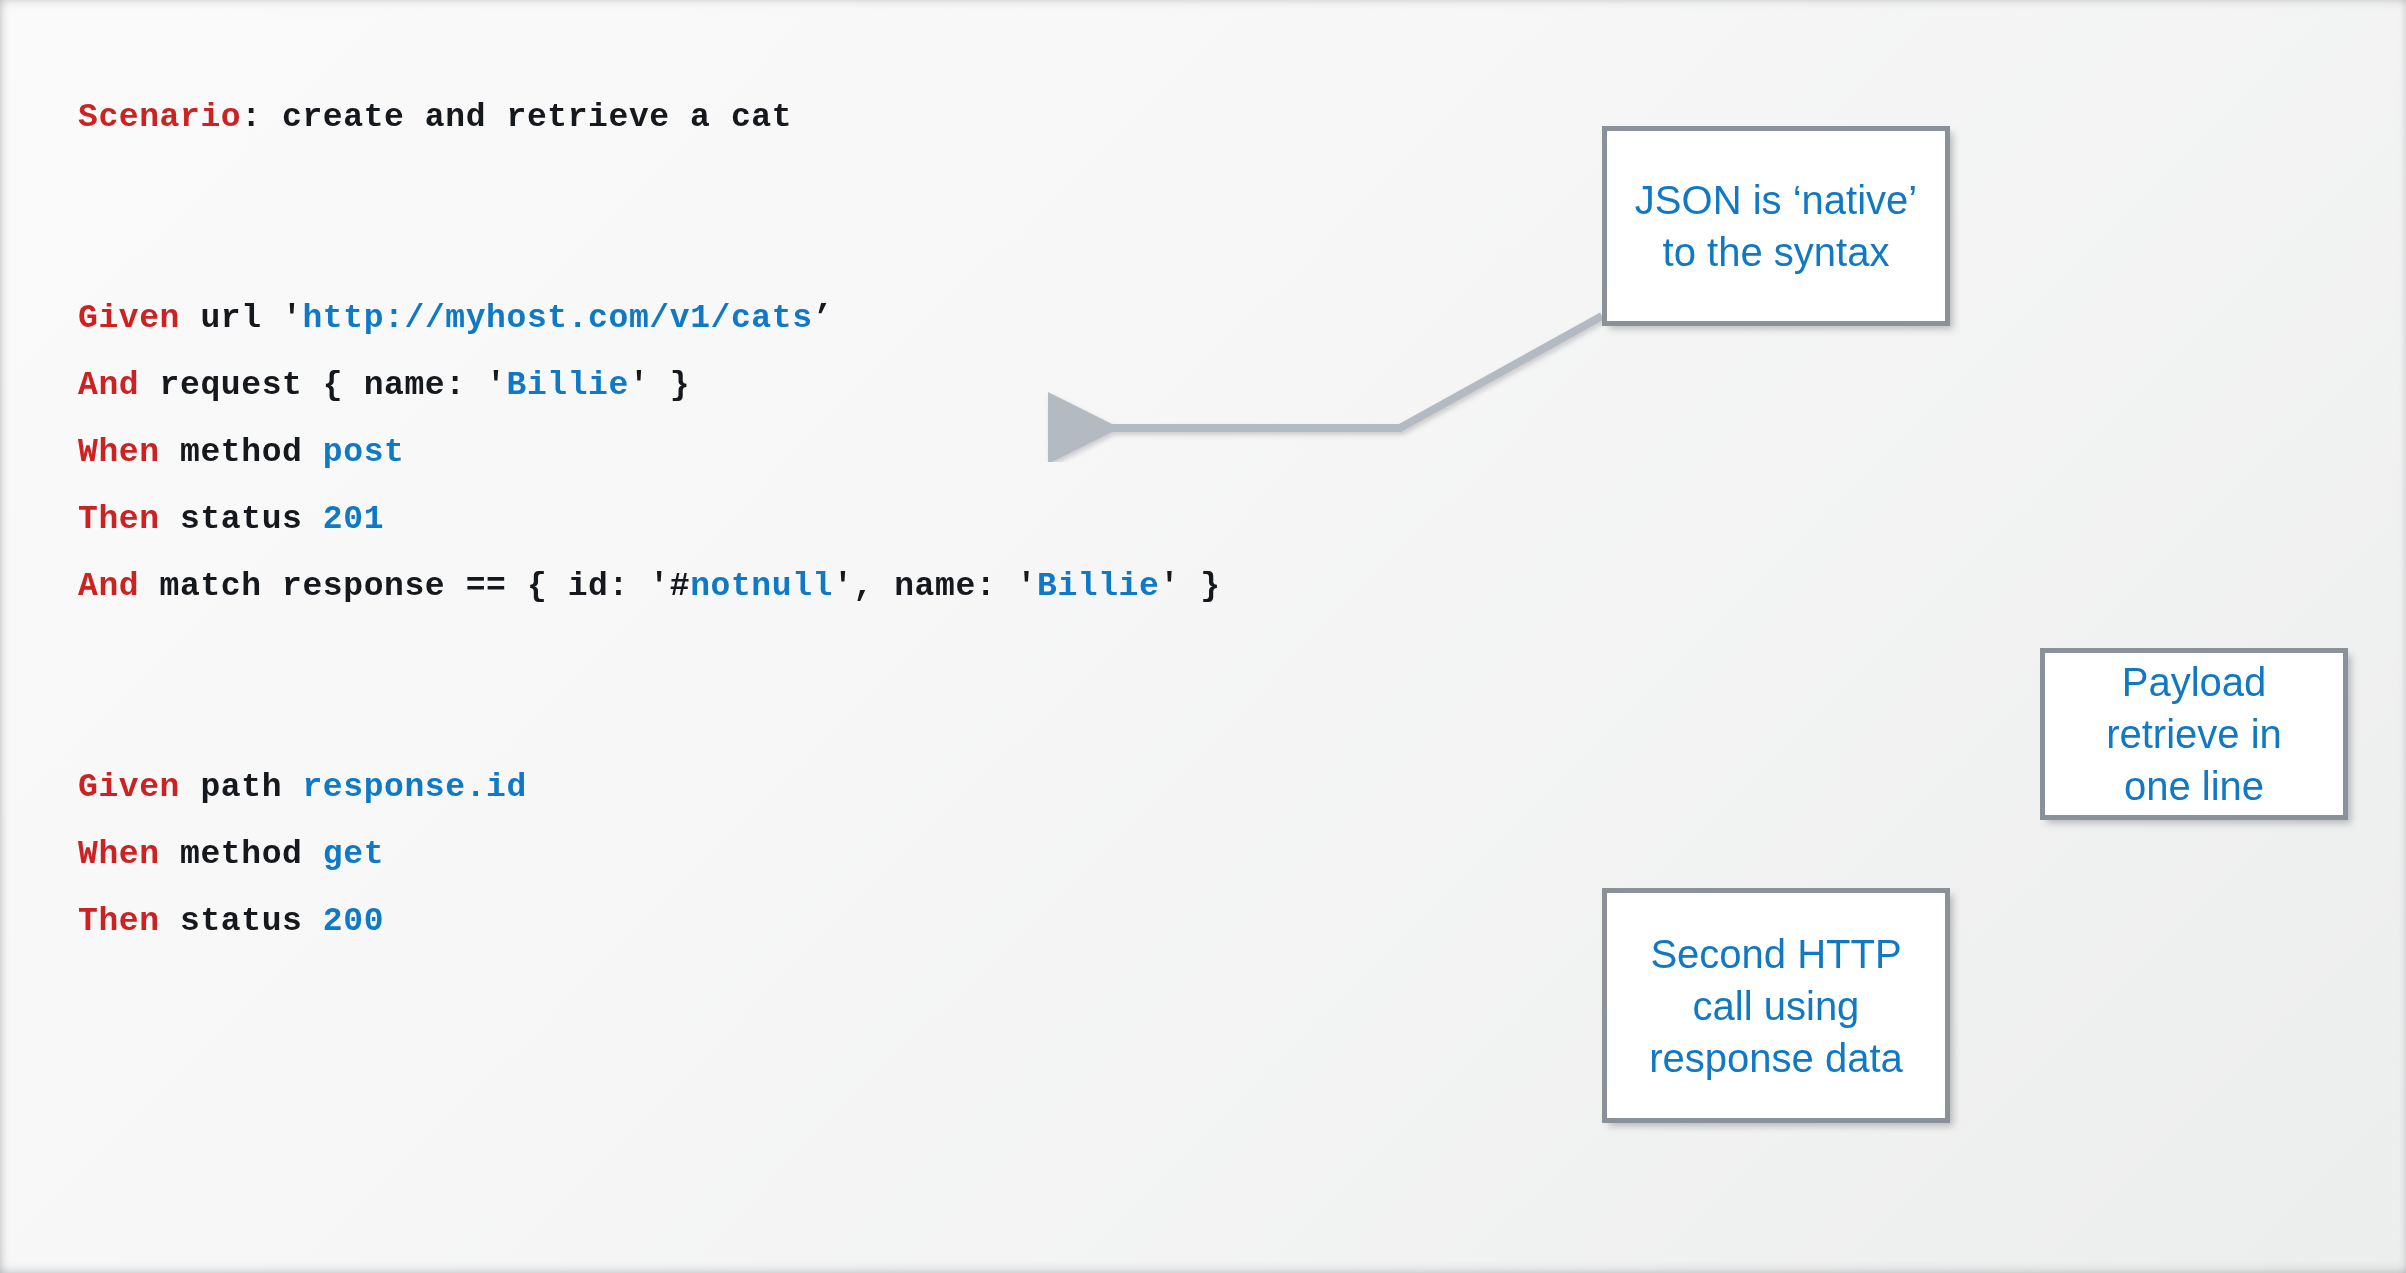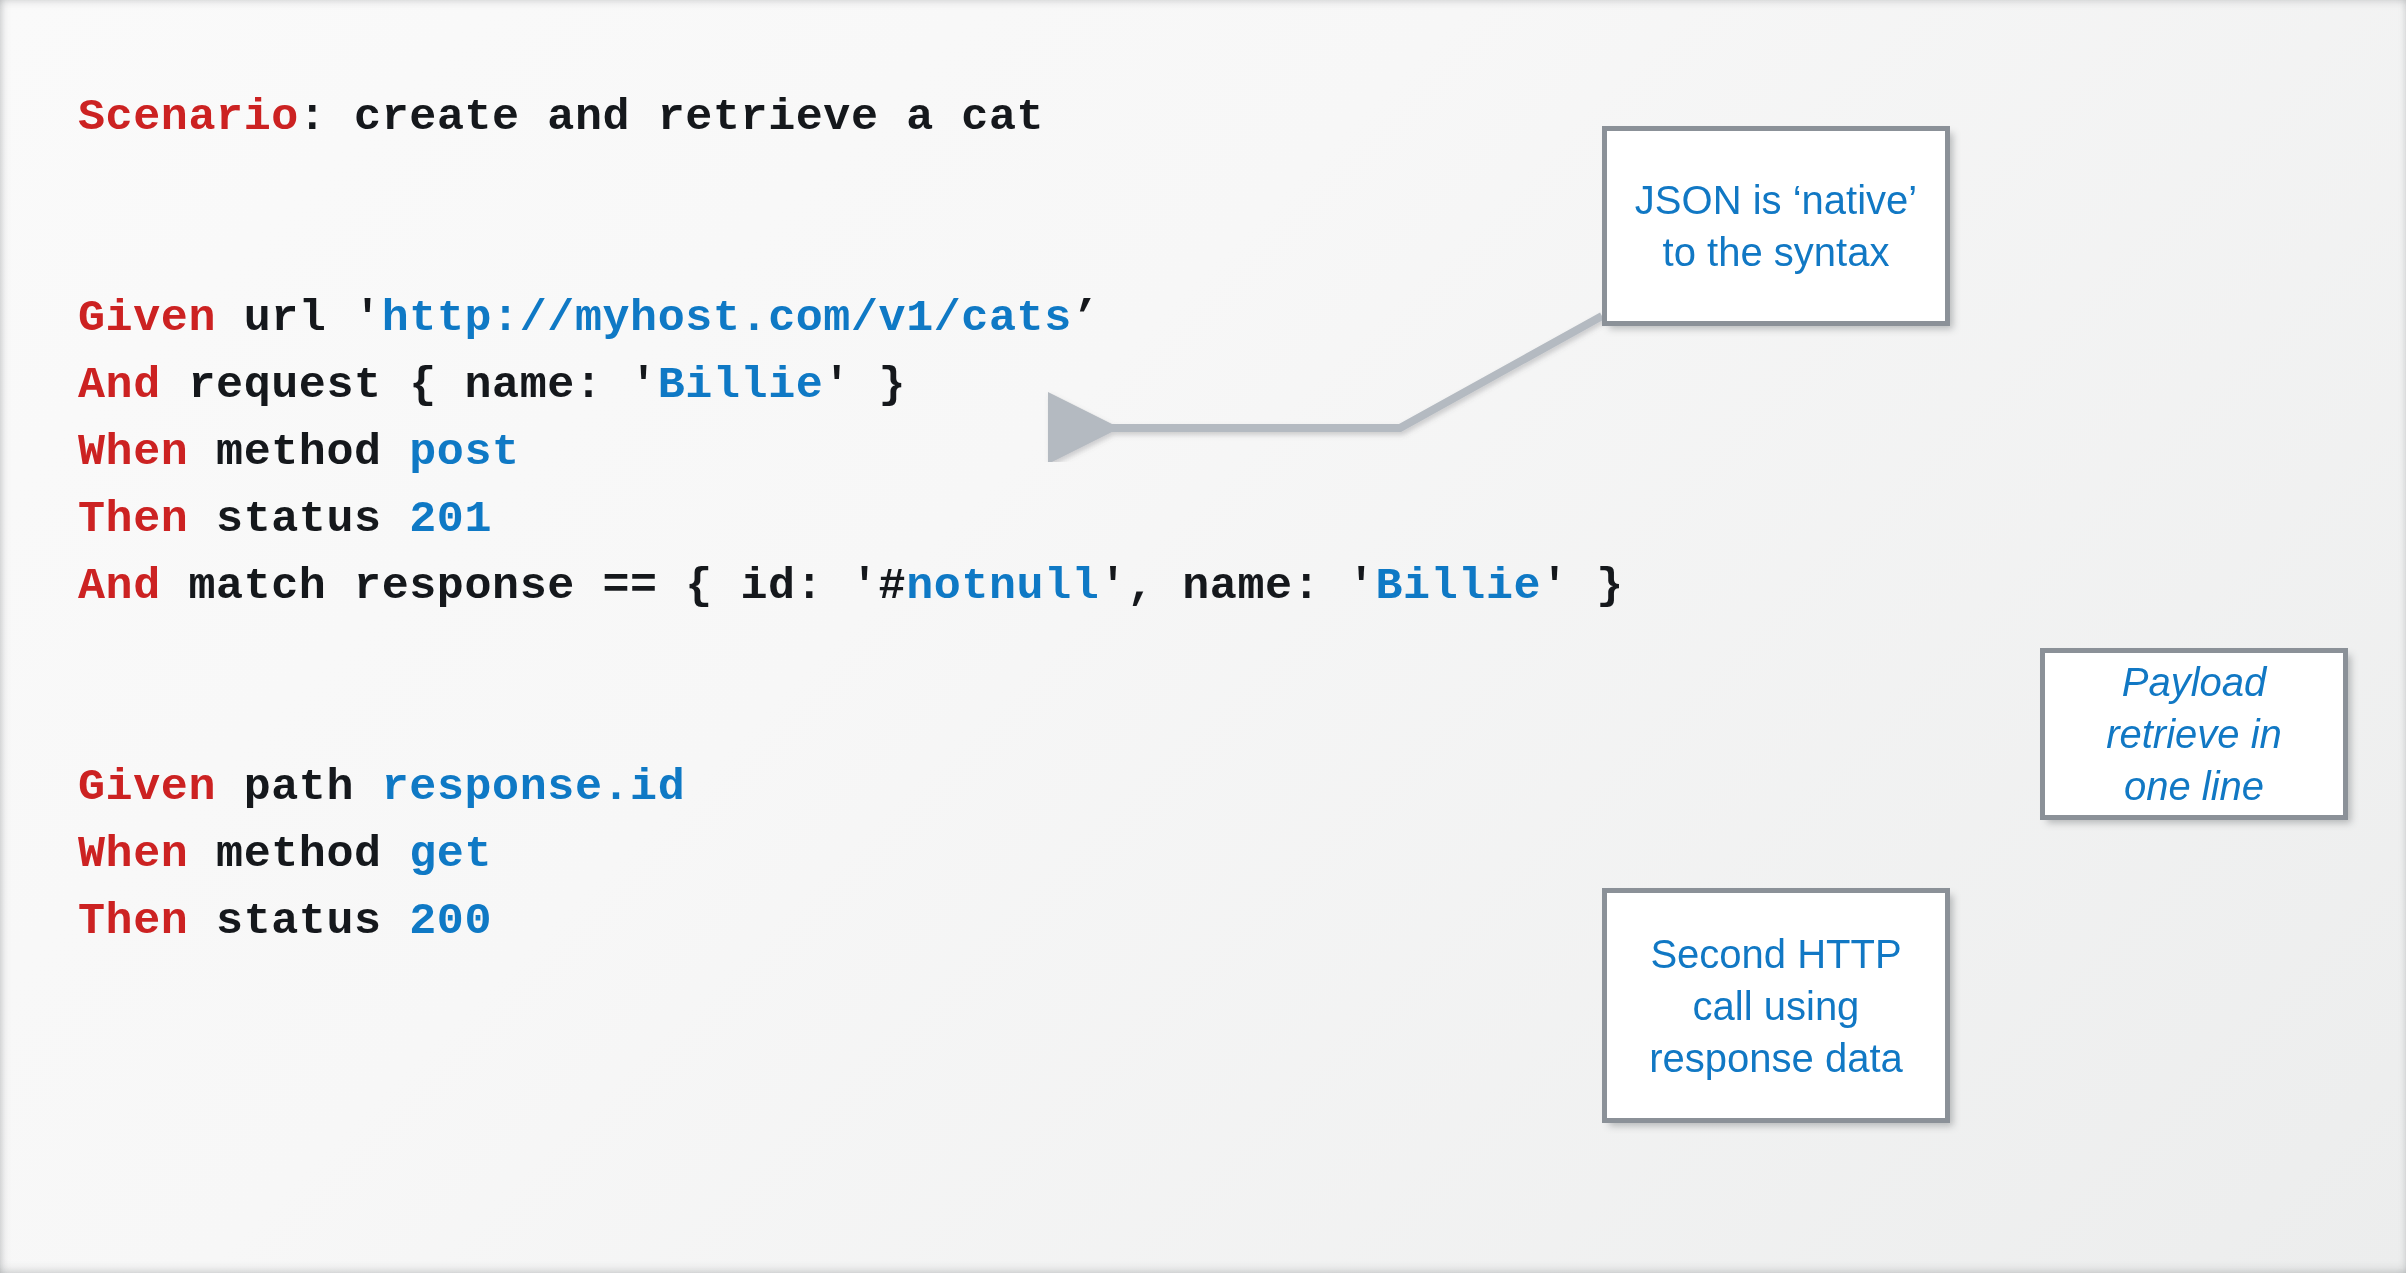--- a/index.html
+++ b/index.html
@@ -28,21 +28,21 @@
       inset -6px 0 9px -6px rgba(90,95,100,0.18),
       inset 0 -7px 11px -6px rgba(90,95,100,0.30);
   }
 
   
   #code {
     position: absolute;
     left: 78px;
     top: 84px;
     font-family: "Liberation Mono", "DejaVu Sans Mono", monospace;
-    font-size: 45px;
+    font-size: 33px;
     font-weight: bold;
     line-height: 67px;
     letter-spacing: 0.6px;
     white-space: pre;
     color: #15181c;
   }
   .code-line { height: 67px; white-space: pre; }
   .code-line.blank { height: 67px; }
   .kw  { color: #cc2222; }
   .pun { color: #15181c; }
@@ -63,21 +63,21 @@
     display: flex;
     align-items: center;
     justify-content: center;
     padding: 6px 14px;
     box-shadow: 5px 5px 7px -2px rgba(70,75,80,0.34);
   }
   .callout span { display: block; width: 100%; }
 
   #callout-json      { left: 1602px; top: 126px;  width: 348px; height: 200px; }
   #callout-dsl       { left: 1602px; top: 415px;  width: 348px; height: 198px; }
-  #callout-payload   { left: 2040px; top: 648px;  width: 308px; height: 172px; font-style: italic; }
+  #callout-payload   { left: 2040px; top: 648px;  width: 308px; height: 172px; }
   #callout-second    { left: 1602px; top: 888px;  width: 348px; height: 235px; }
 
   
   #connectors {
     position: absolute;
     left: 0; top: 0;
     width: 2406px;
     height: 1273px;
     pointer-events: none;
   }

